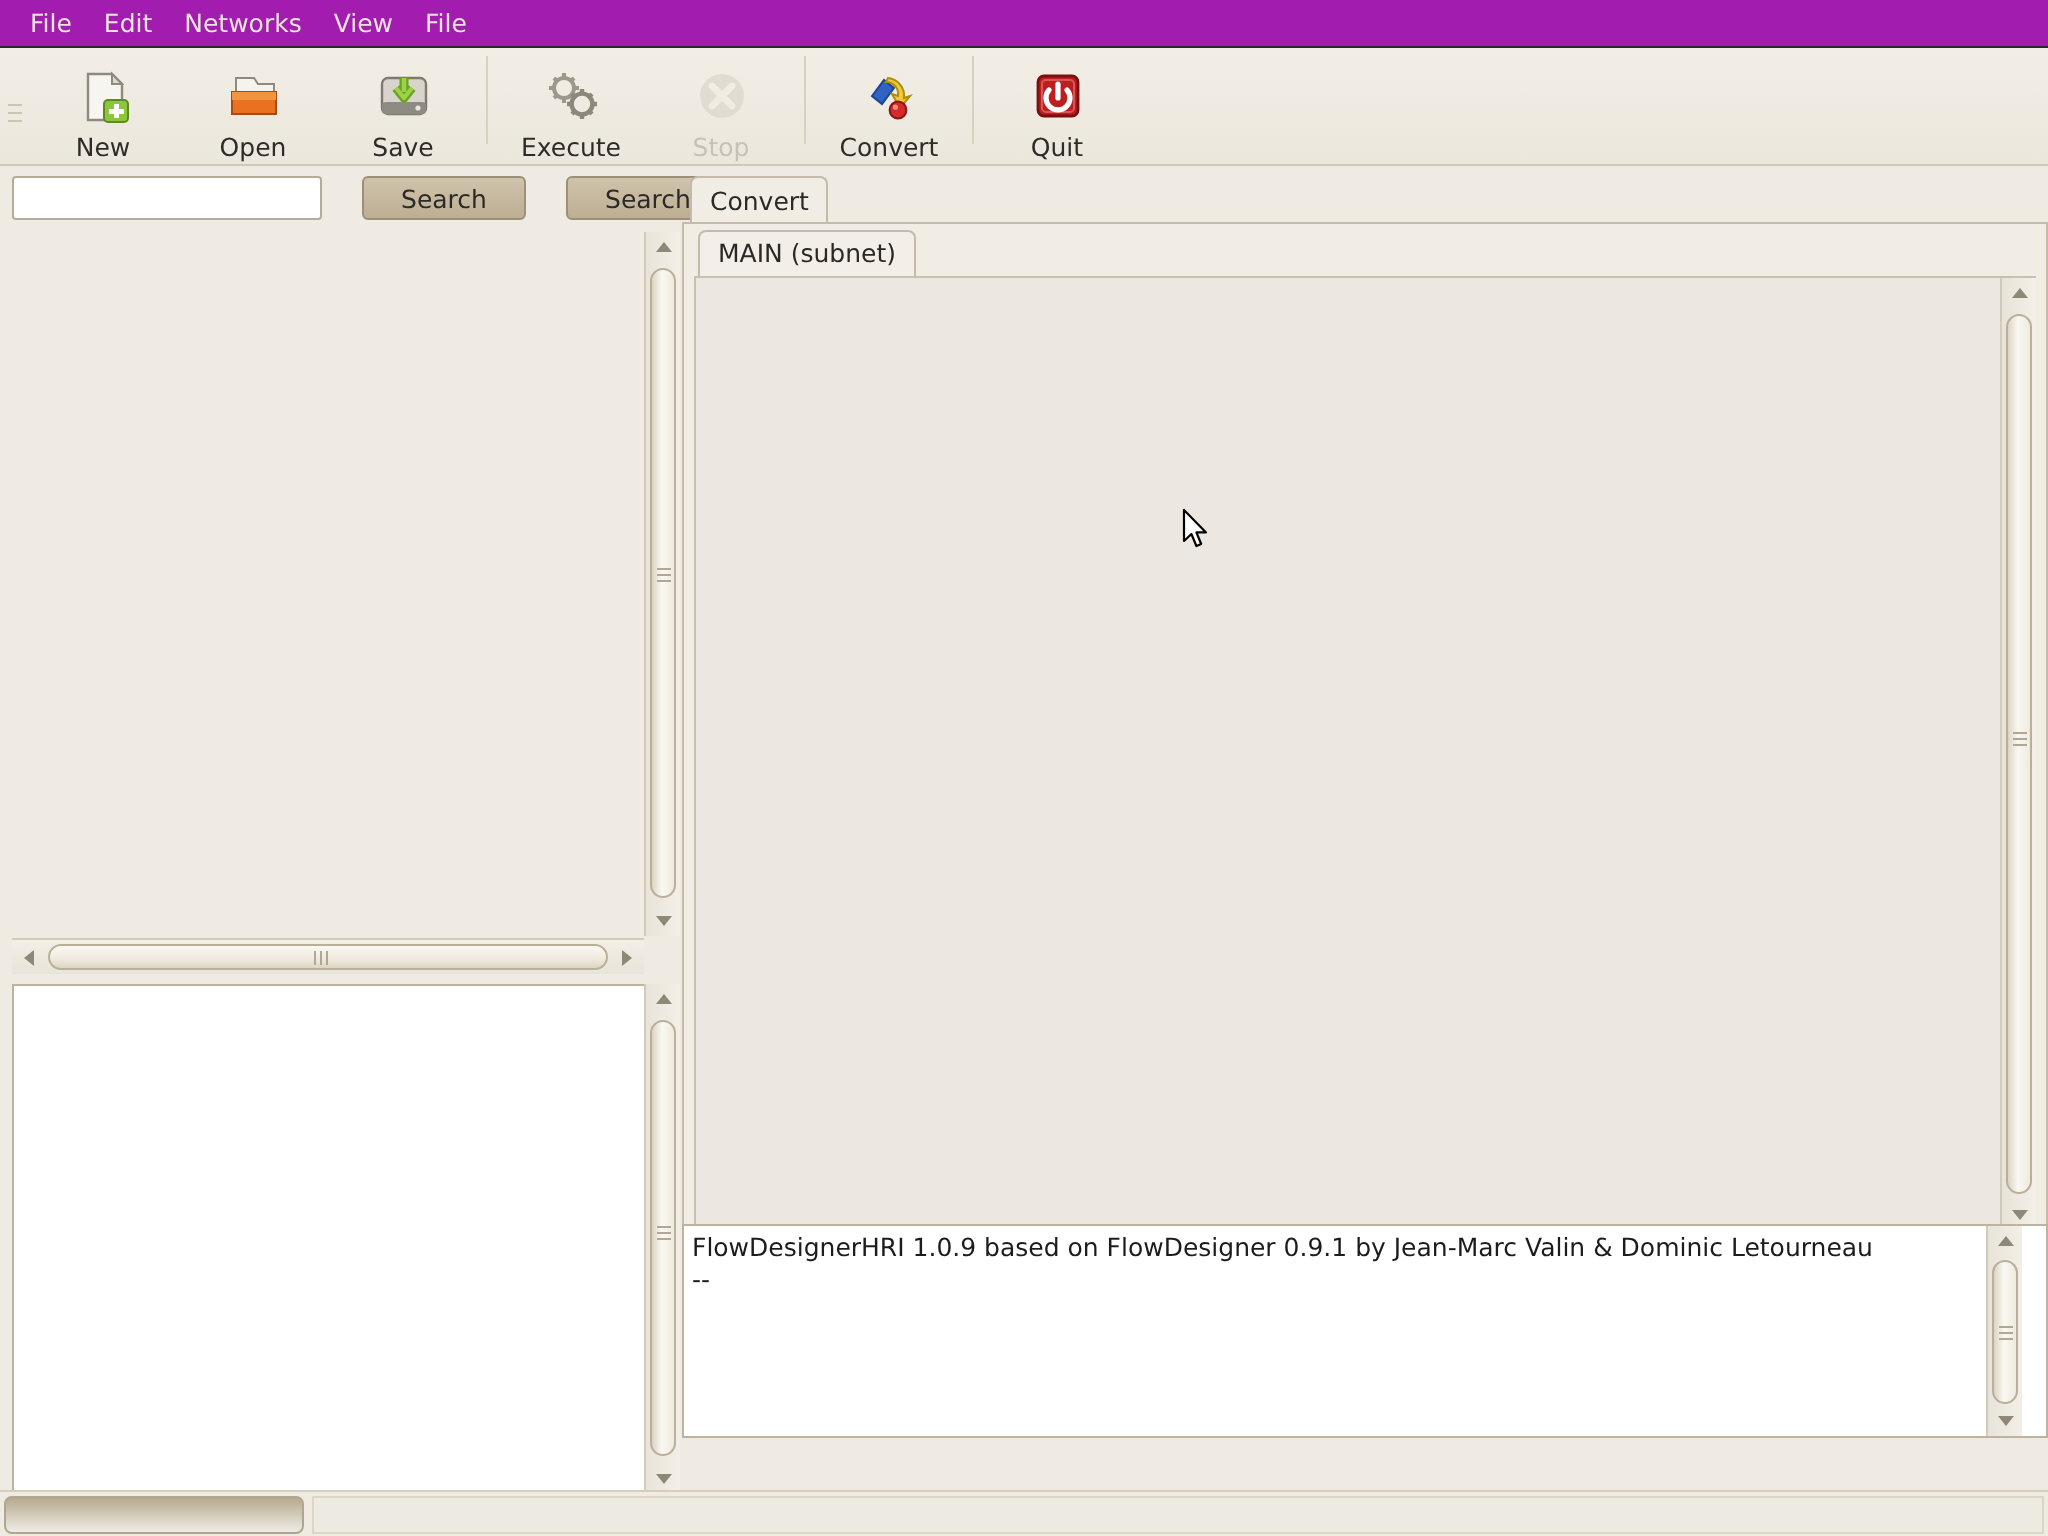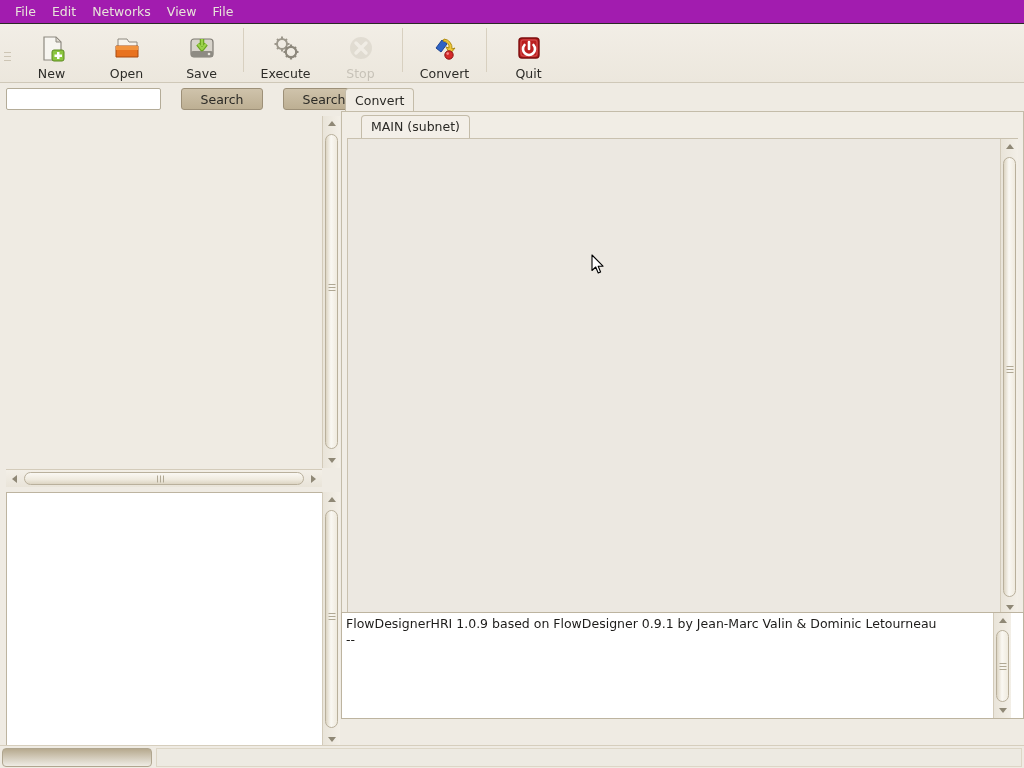--- a/index.html
+++ b/index.html
@@ -138,21 +138,21 @@
     background: #f1ede5;
     border: 1px solid #c4bca9; border-bottom: none;
     border-radius: 4px 4px 0 0; cursor: default;
   }
   .doc-pane {
     position: absolute; left: 341px; top: 111px; width: 683px; height: 527px;
     background: #f1ede5; border: 1px solid #c4bca9;
   }
   .sub-tabstrip { position: absolute; left: 0; top: 0; width: 681px; height: 25px; }
   .sub-tab {
-    position: absolute; left: 19px; top: 3px; height: 23px;
+    position: absolute; left: 7px; top: 3px; height: 23px;
     padding: 0 9px; line-height: 22px; font-size: 12.5px; color: #2a2925;
     background: #f3efe8; border: 1px solid #c4bca9; border-bottom: none;
     border-radius: 4px 4px 0 0; cursor: default;
   }
   .canvas-wrap {
     position: absolute; left: 5px; top: 26px; width: 671px; height: 495px;
     border: 1px solid #c9c1af; background: #ece8e1;
   }
   .canvas { position: absolute; left: 0; top: 0; width: 652px; height: 476px; background: #ece8e1; }
 

